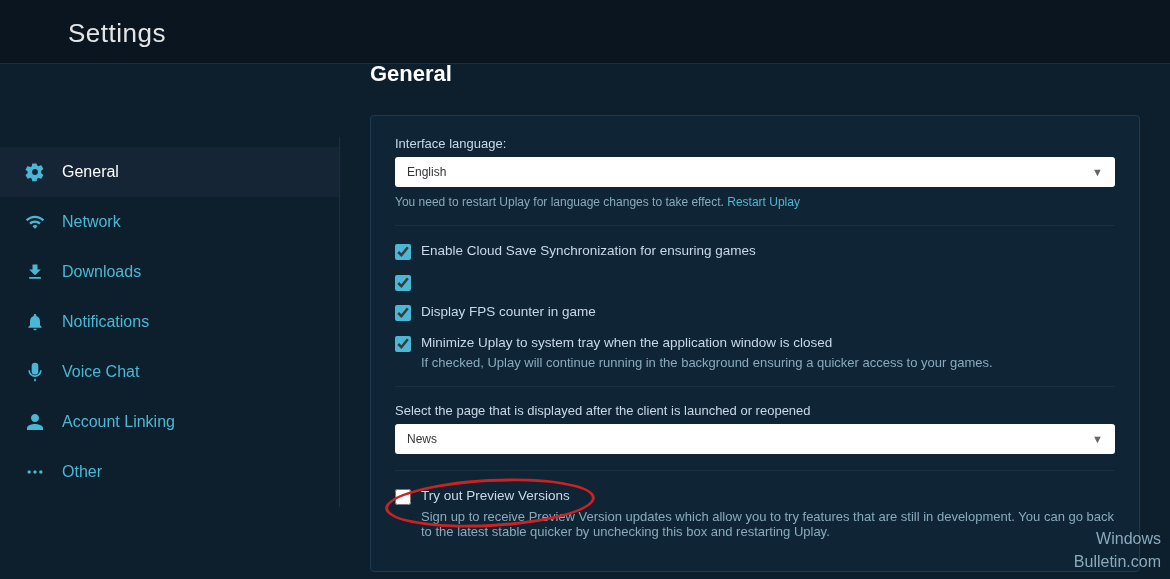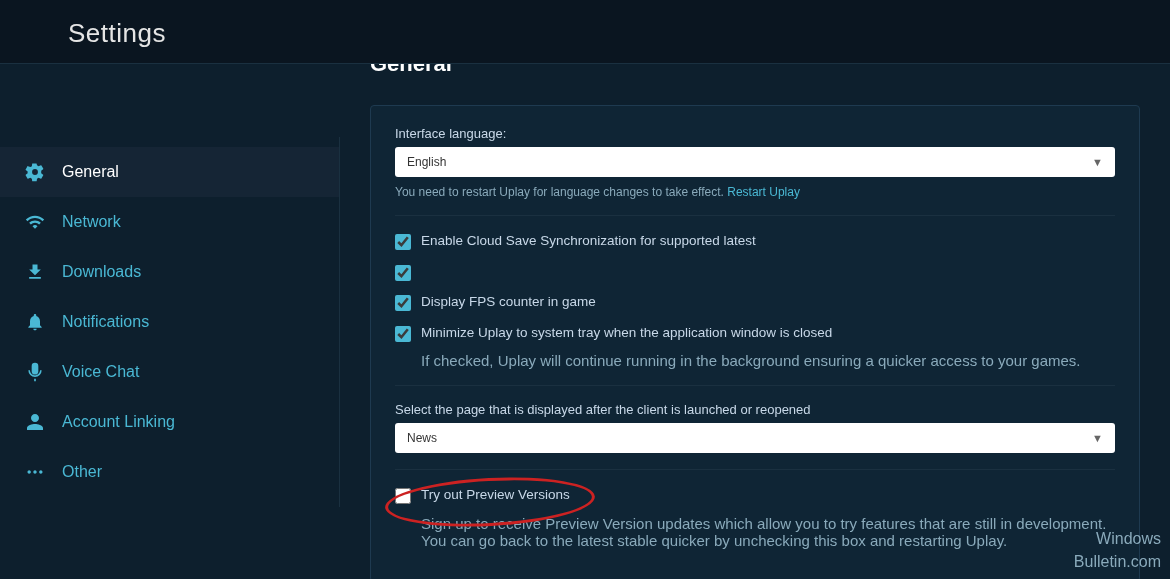--- a/index.html
+++ b/index.html
@@ -166,23 +166,23 @@
       accent-color: #4ab8d4;
       flex-shrink: 0;
       cursor: pointer;
     }
     .checkbox-label {
       font-size: 13.5px;
       color: #c8d8e8;
       line-height: 1.4;
     }
     .checkbox-sublabel {
-      font-size: 15px;
+      font-size: 13px;
       color: #8aaabb;
-      margin-top: 10px;
+      margin-top: 3px;
     }
 
     
     .preview-section {
       position: relative;
       margin-top: 10px;
     }
     .circle-annotation {
       position: absolute;
       top: -8px;
@@ -303,21 +303,21 @@
             <span>You need to restart Uplay for language changes to take effect.</span>
             <a class="restart-link">Restart Uplay</a>
           </div>
         </div>
 
         <hr class="divider">
 
         <div class="checkbox-row">
           <input type="checkbox" checked="" style="">
           <div>
-            <div class="checkbox-label">Enable Cloud Save Synchronization for supported latest</div>
+            <div class="checkbox-label">Enable Cloud Save Synchronization for ensuring games</div>
           </div>
         </div>
 
         <div class="checkbox-row">
           <input type="checkbox" checked="" style="">
         </div>
 
         <div class="checkbox-row">
           <input type="checkbox" checked="" style="">
           <div>

